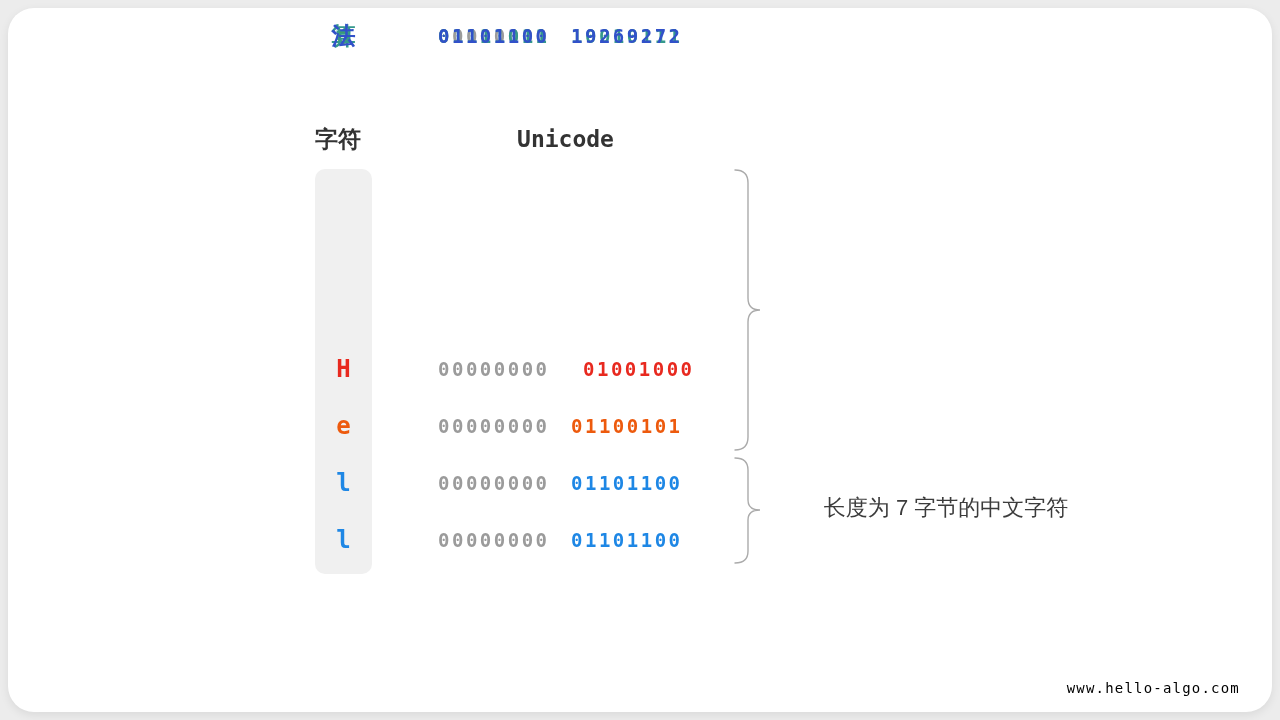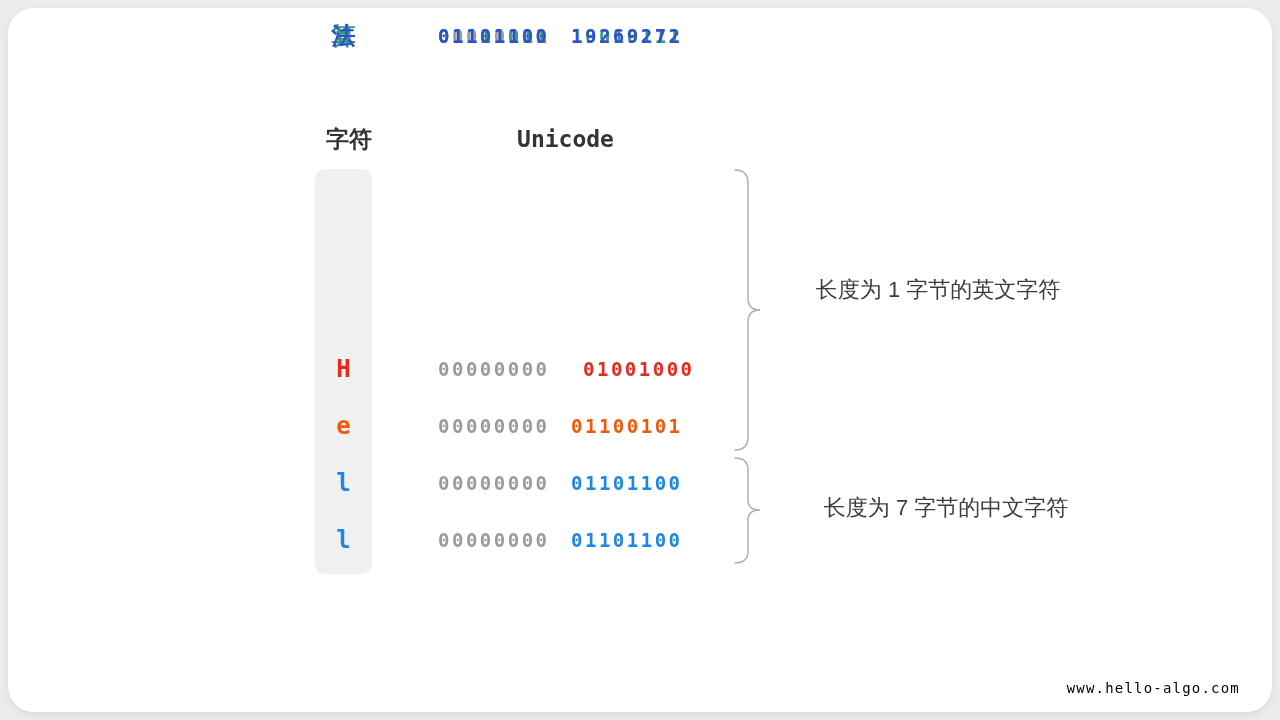--- a/index.html
+++ b/index.html
@@ -25,21 +25,21 @@
   }
   .hdr {
     position: absolute;
     font-weight: bold;
     font-size: 23px;
     color: #333333;
     line-height: 26px;
   }
   .hdr-char {
     left: 307px; top: 118px; width: 57px;
-    text-align: right;
+    text-align: left;
   }
   .hdr-unicode {
     left: 430px; top: 118px; width: 255px;
     text-align: center;
     font-family: "DejaVu Sans Mono", monospace;
   }
   .row {
     position: absolute;
     left: 0; width: 100%; height: 57px;
   }
@@ -144,21 +144,20 @@
     <span class="byte byte1" style="color: rgb(49, 81, 201);">01101100</span>
     <span class="byte byte2" style="color: rgb(49, 81, 201);">19269272</span>
   </div>
 
   <svg class="braces" width="40" height="410" viewBox="0 0 40 410">
     <path d="M7 7 Q20 7 20 20 L20 135 Q20 147 32 147 Q20 147 20 159 L20 274 Q20 287 7 287" fill="none" stroke-width="1.4" stroke-linecap="round" style="stroke: rgb(171, 171, 171);"></path>
     <path d="M7 295 Q20 295 20 307 L20 337 Q20 347 32 347 Q20 347 20 357 L20 388 Q20 400 7 400" fill="none" stroke-width="1.4" stroke-linecap="round" style="stroke: rgb(171, 171, 171);"></path>
   </svg>
 
   <div class="label label-1byte">
-    <div class="label-main">长度为 1 字节的英文字符</div>
   </div>
 
   <div class="label label-2byte">
     <div class="label-main">长度为 7 字节的中文字符</div>
   </div>
 
   <div class="watermark" style="color: #000000;">www.hello-algo.com</div>
 
 </div>
 

